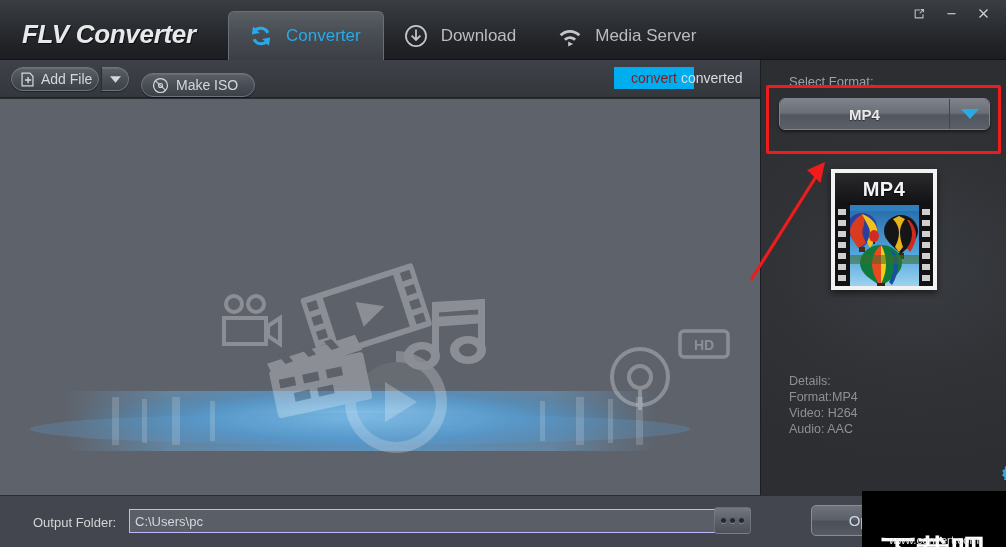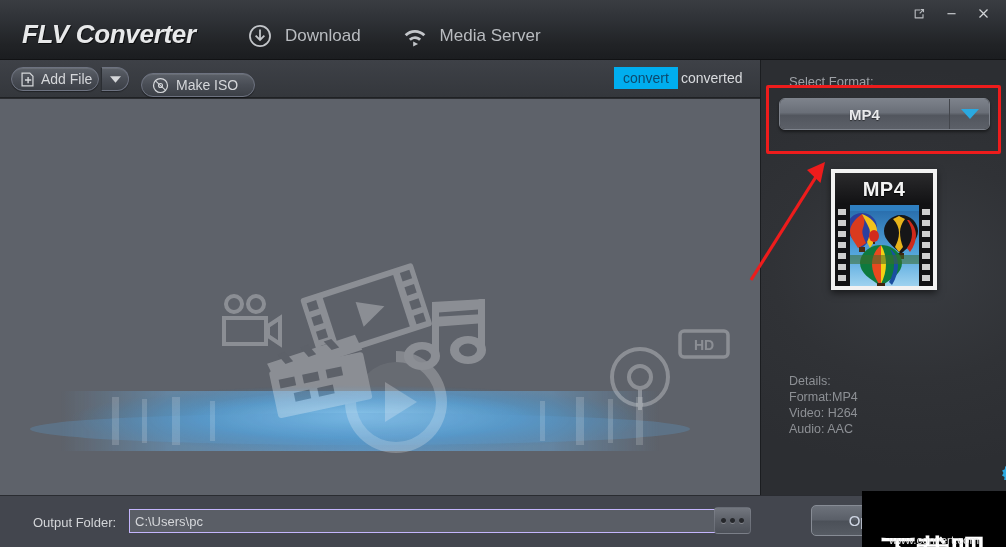--- a/index.html
+++ b/index.html
@@ -70,21 +70,21 @@
     background: linear-gradient(to bottom, #5b6068 0%, #494d55 50%, #3c4047 100%);
     border: 1px solid #6d7280; border-left: 1px solid #2b2e33;
     box-shadow: 0 1px 1px rgba(0,0,0,0.4), inset 0 1px 0 rgba(255,255,255,0.09);
   }
   #make-iso-btn { left: 141px; top: 73px; padding: 0 16px 0 10px; gap: 7px; }
 
   .seg {
     position: absolute; top: 67px; height: 22px; display: flex; align-items: center;
     font-size: 14px;
   }
-  #seg-convert { left: 614px; background: #00aeef; color: #0c4a6e; padding: 2px 9px; }
+  #seg-convert { left: 614px; background: #00aeef; color: #7f1d1d; padding: 2px 17px; }
   #seg-converted { left: 677px; color: #d9dbde; padding: 2px 4px; }
 
   
   .filelist {
     position: absolute; left: 0; top: 99px; width: 760px; height: 396px;
     background: #5e626a;
     overflow: hidden;
   }
   .artwork { position: absolute; left: 0; top: 0; width: 760px; height: 396px; }
 
@@ -213,20 +213,27 @@
       </div>
       <div class="wbtn">
         <svg width="15" height="13" viewBox="0 0 16 16">
           <path d="M3.6 2.5 8 6.9l4.4-4.4 1.1 1.1L9.1 8l4.4 4.4-1.1 1.1L8 9.1l-4.4 4.4-1.1-1.1L6.9 8 2.5 3.6z" fill="#d2d4d7"></path>
         </svg>
       </div>
     </div>
 
     <div class="tabs">
 
+      <div class="tab active">
+        <svg class="ic" viewBox="0 0 32 32">
+          <path d="M16 5.5c4.3 0 8 2.6 9.5 6.3l-3.3 1.2C21 10.4 18.7 8.8 16 8.8c-1.6 0-3 .5-4.2 1.4l3 2.4-9.3 1.6L6.9 5l2.6 2.1C11.3 6.1 13.5 5.5 16 5.5z" fill="#29a9e8"></path>
+          <path d="M16 26.5c-4.3 0-8-2.6-9.5-6.3l3.3-1.2c1.2 2.6 3.5 4.2 6.2 4.2 1.6 0 3-.5 4.2-1.4l-3-2.4 9.3-1.6L25.1 27l-2.6-2.1c-1.8 1-4 1.6-6.5 1.6z" fill="#29a9e8"></path>
+        </svg>
+        <span class="tlabel">Converter</span>
+      </div>
 
       <div class="tab">
         <svg class="ic" viewBox="0 0 32 32">
           <circle cx="16" cy="16" r="11.5" fill="none" stroke="#c3c6ca" stroke-width="2"></circle>
           <path d="M15 8.5h2v9.6l3.3-3.3 1.4 1.4-5.7 5.7-5.7-5.7 1.4-1.4 3.3 3.3z" fill="#c3c6ca"></path>
         </svg>
         <span class="tlabel">Download</span>
       </div>
 
       <div class="tab">

